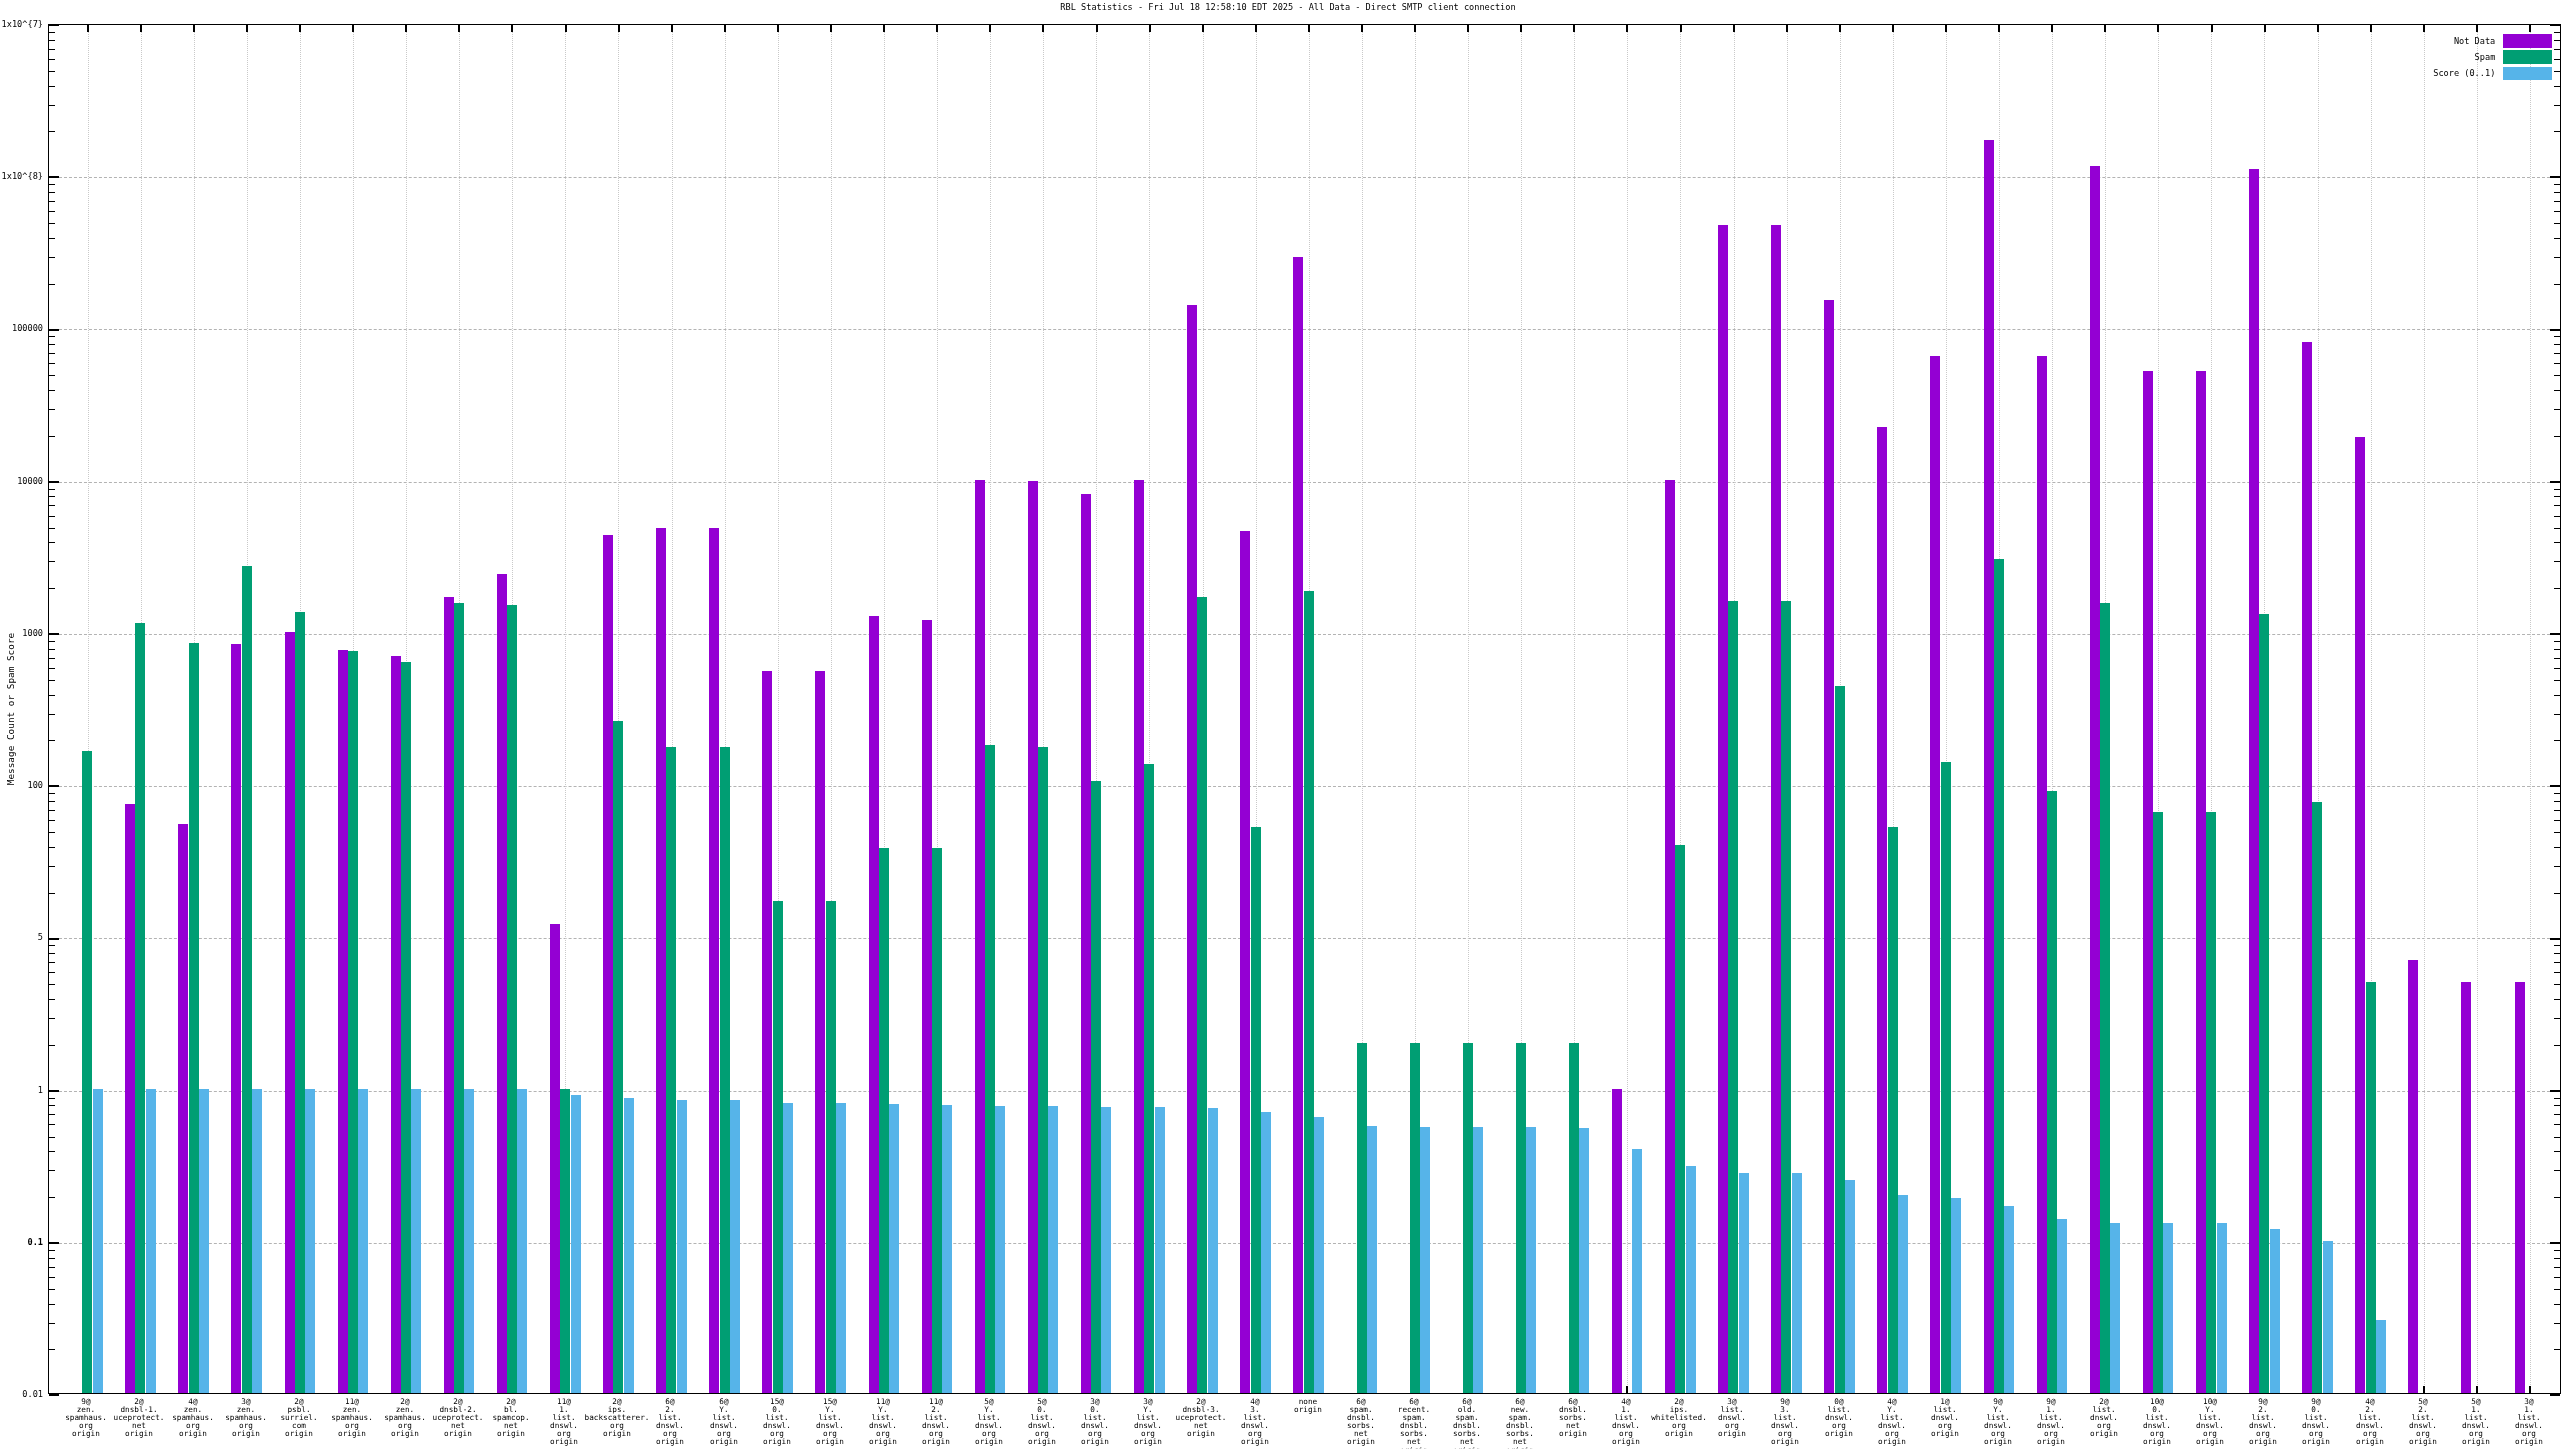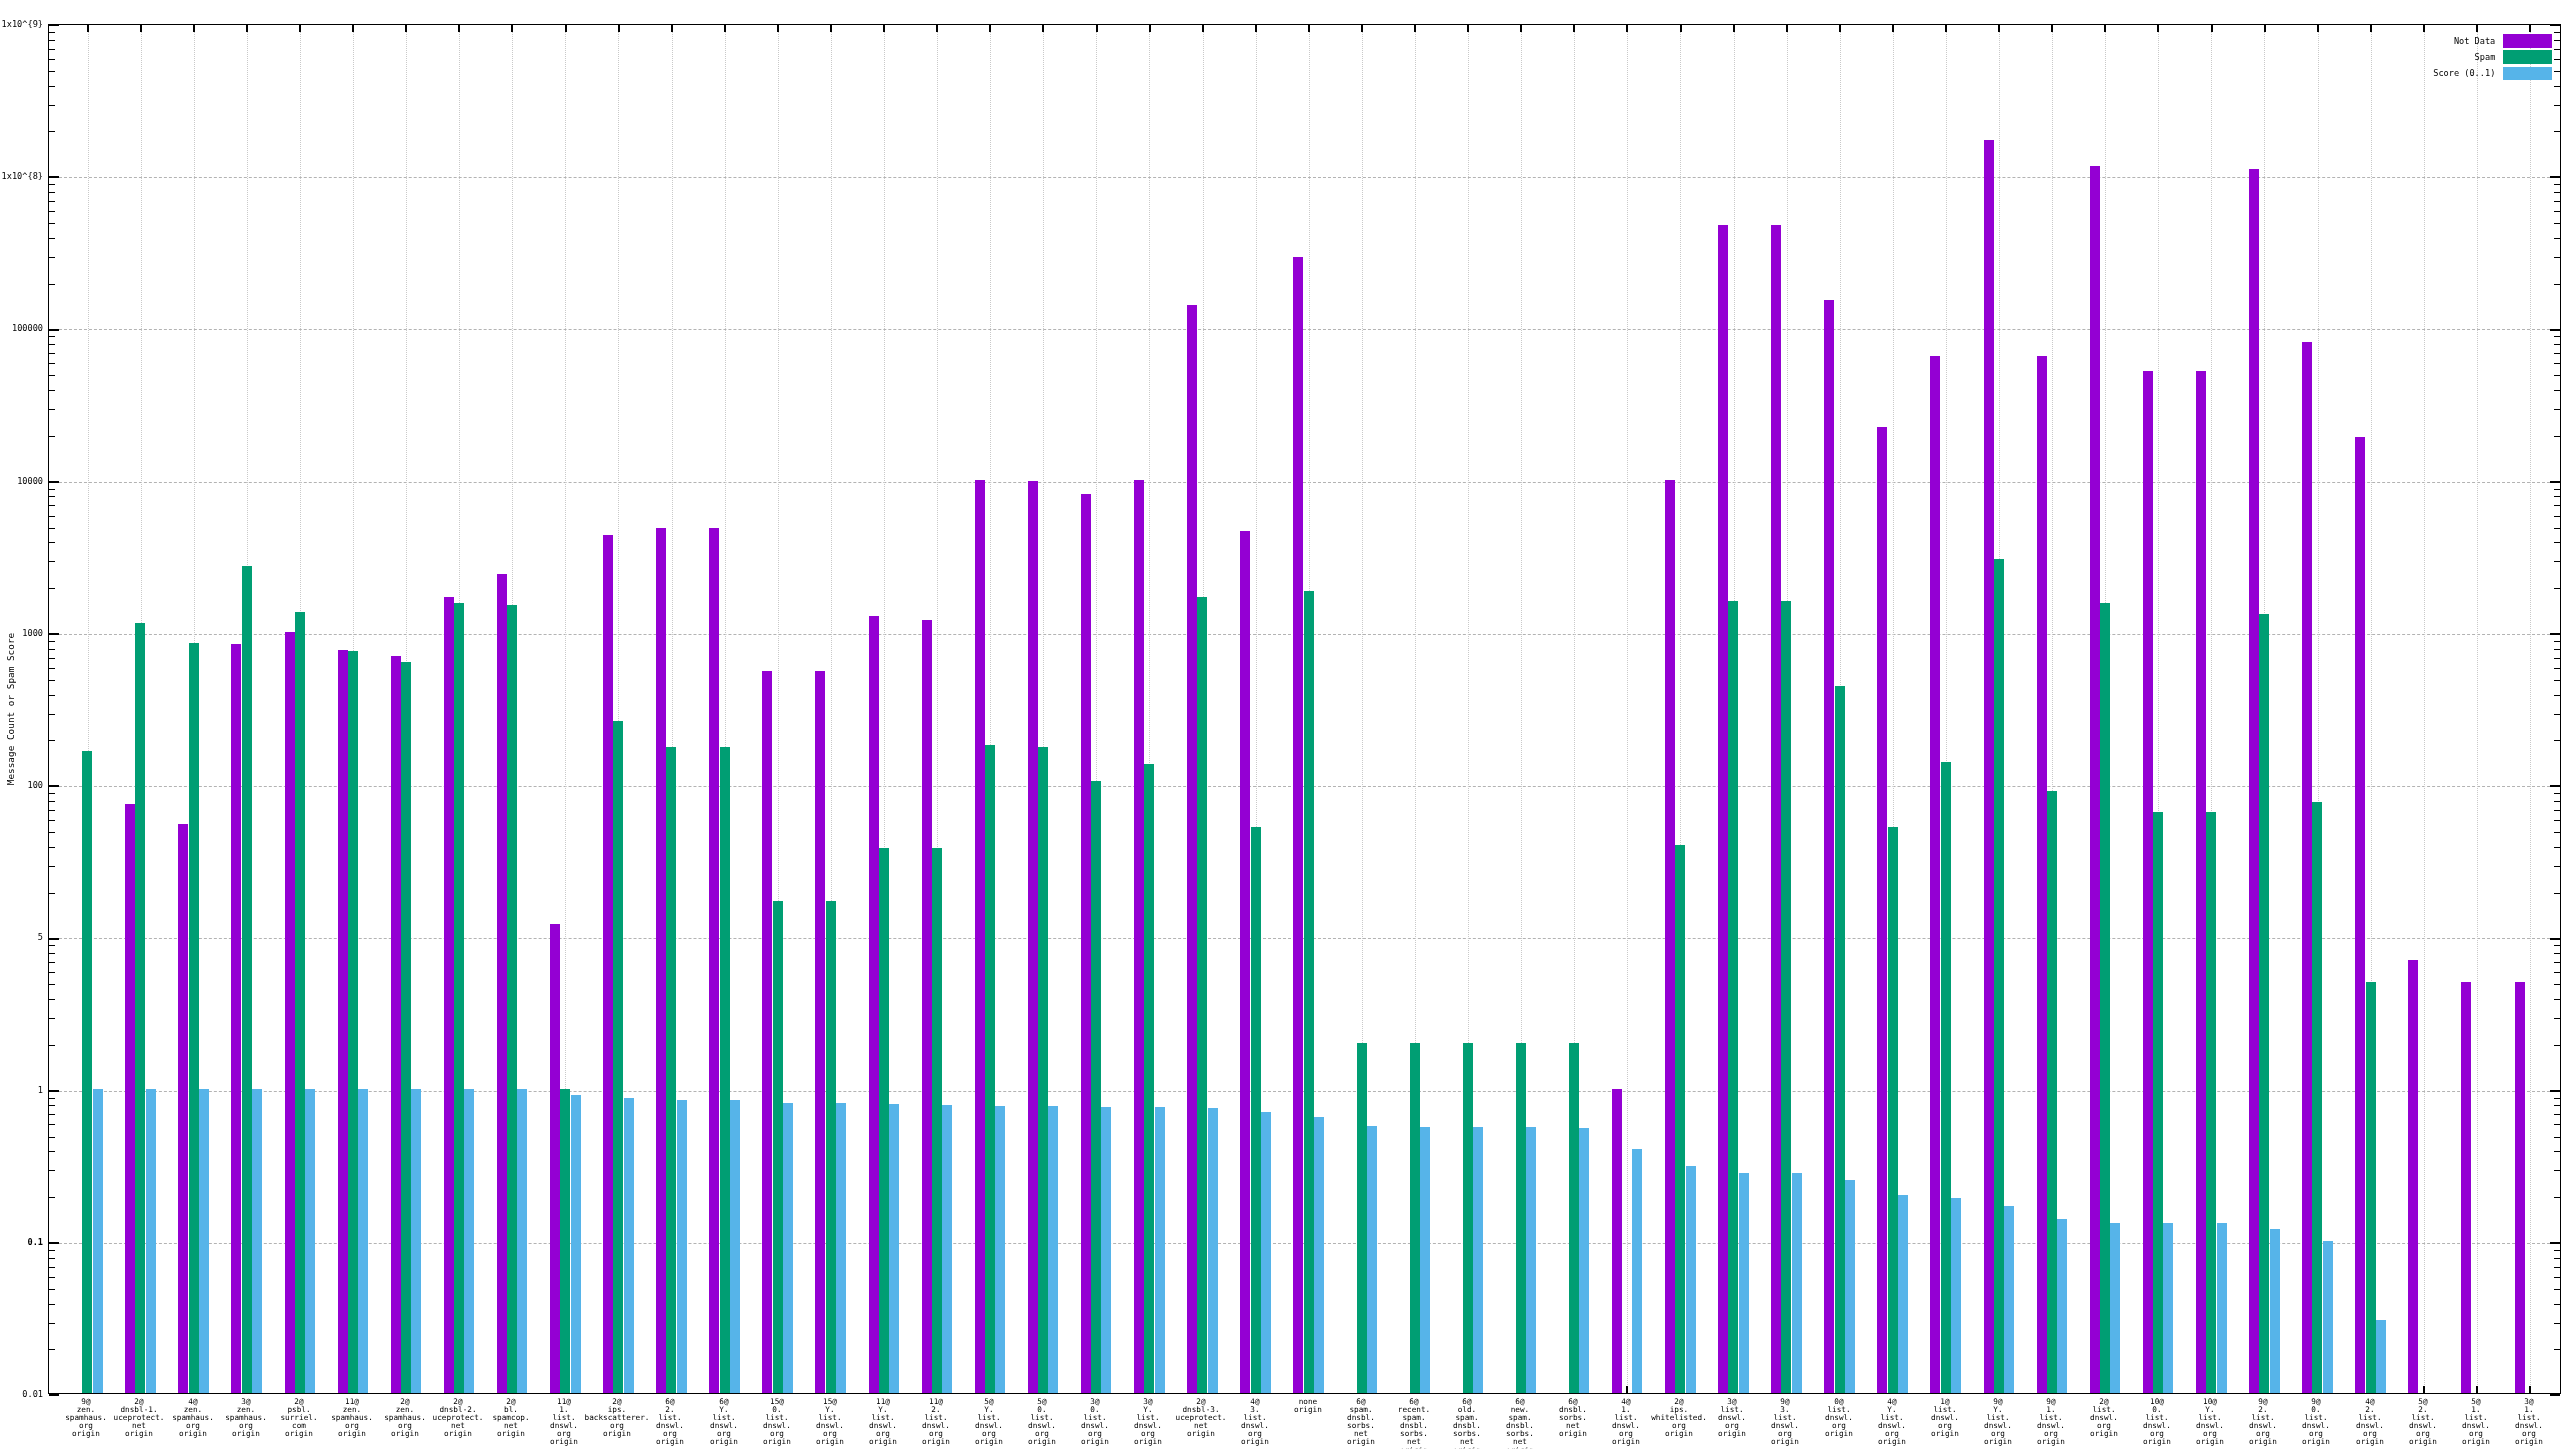--- a/index.html
+++ b/index.html
@@ -19,20 +19,21 @@
   .ylab{position:absolute;left:0;width:43px;text-align:right;font-size:8.6px;}
   .legend{position:absolute;top:34px;right:24px;}
   .lrow{display:flex;align-items:center;justify-content:flex-end;margin-bottom:2.6px;}
   .ltext{font-size:8.6px;margin-right:7.7px;}
   .lswatch{width:49px;height:13.7px;display:inline-block;}
 </style>
 </head>
 <body>
 
 <div class="page">
+  <div class="title">RBL Statistics - Fri Jul 18 12:58:10 EDT 2025 - All Data - Direct SMTP client connection</div>
   <div class="ylabel">Message Count or Spam Score</div>
   <div id="plot">
       <div class="hgrid" style="top: 1218px;"></div>
       <div class="hgrid" style="top: 1066px;"></div>
       <div class="hgrid" style="top: 913px;"></div>
       <div class="hgrid" style="top: 761px;"></div>
       <div class="hgrid" style="top: 609px;"></div>
       <div class="hgrid" style="top: 457px;"></div>
       <div class="hgrid" style="top: 304px;"></div>
       <div class="hgrid" style="top: 152px;"></div>
@@ -477,21 +478,21 @@
     </div>
     <div class="lrow">
       <span class="ltext">Spam</span>
       <span class="lswatch" style="background: rgb(0, 158, 115);"></span>
     </div>
     <div class="lrow">
       <span class="ltext">Score (0..1)</span>
       <span class="lswatch" style="background: rgb(86, 180, 233);"></span>
     </div>
   </div>
-<div class="ylab" style="top: 19px;">1x10^{9}</div>
+<div class="ylab" style="top: 19px;">1x10^{7}</div>
     <div class="ylab" style="top: 171px;">1x10^{8}</div>
     <div class="ylab" style="top: 323px;">100000</div>
     <div class="ylab" style="top: 476px;">10000</div>
     <div class="ylab" style="top: 628px;">1000</div>
     <div class="ylab" style="top: 780px;">100</div>
     <div class="ylab" style="top: 932px;">5</div>
     <div class="ylab" style="top: 1085px;">1</div>
     <div class="ylab" style="top: 1237px; font-weight: bold;">0.1</div>
     <div class="ylab" style="top: 1389px;">0.01</div>
     <div class="xlab" style="left: 39px; top: 1398px;">9@

